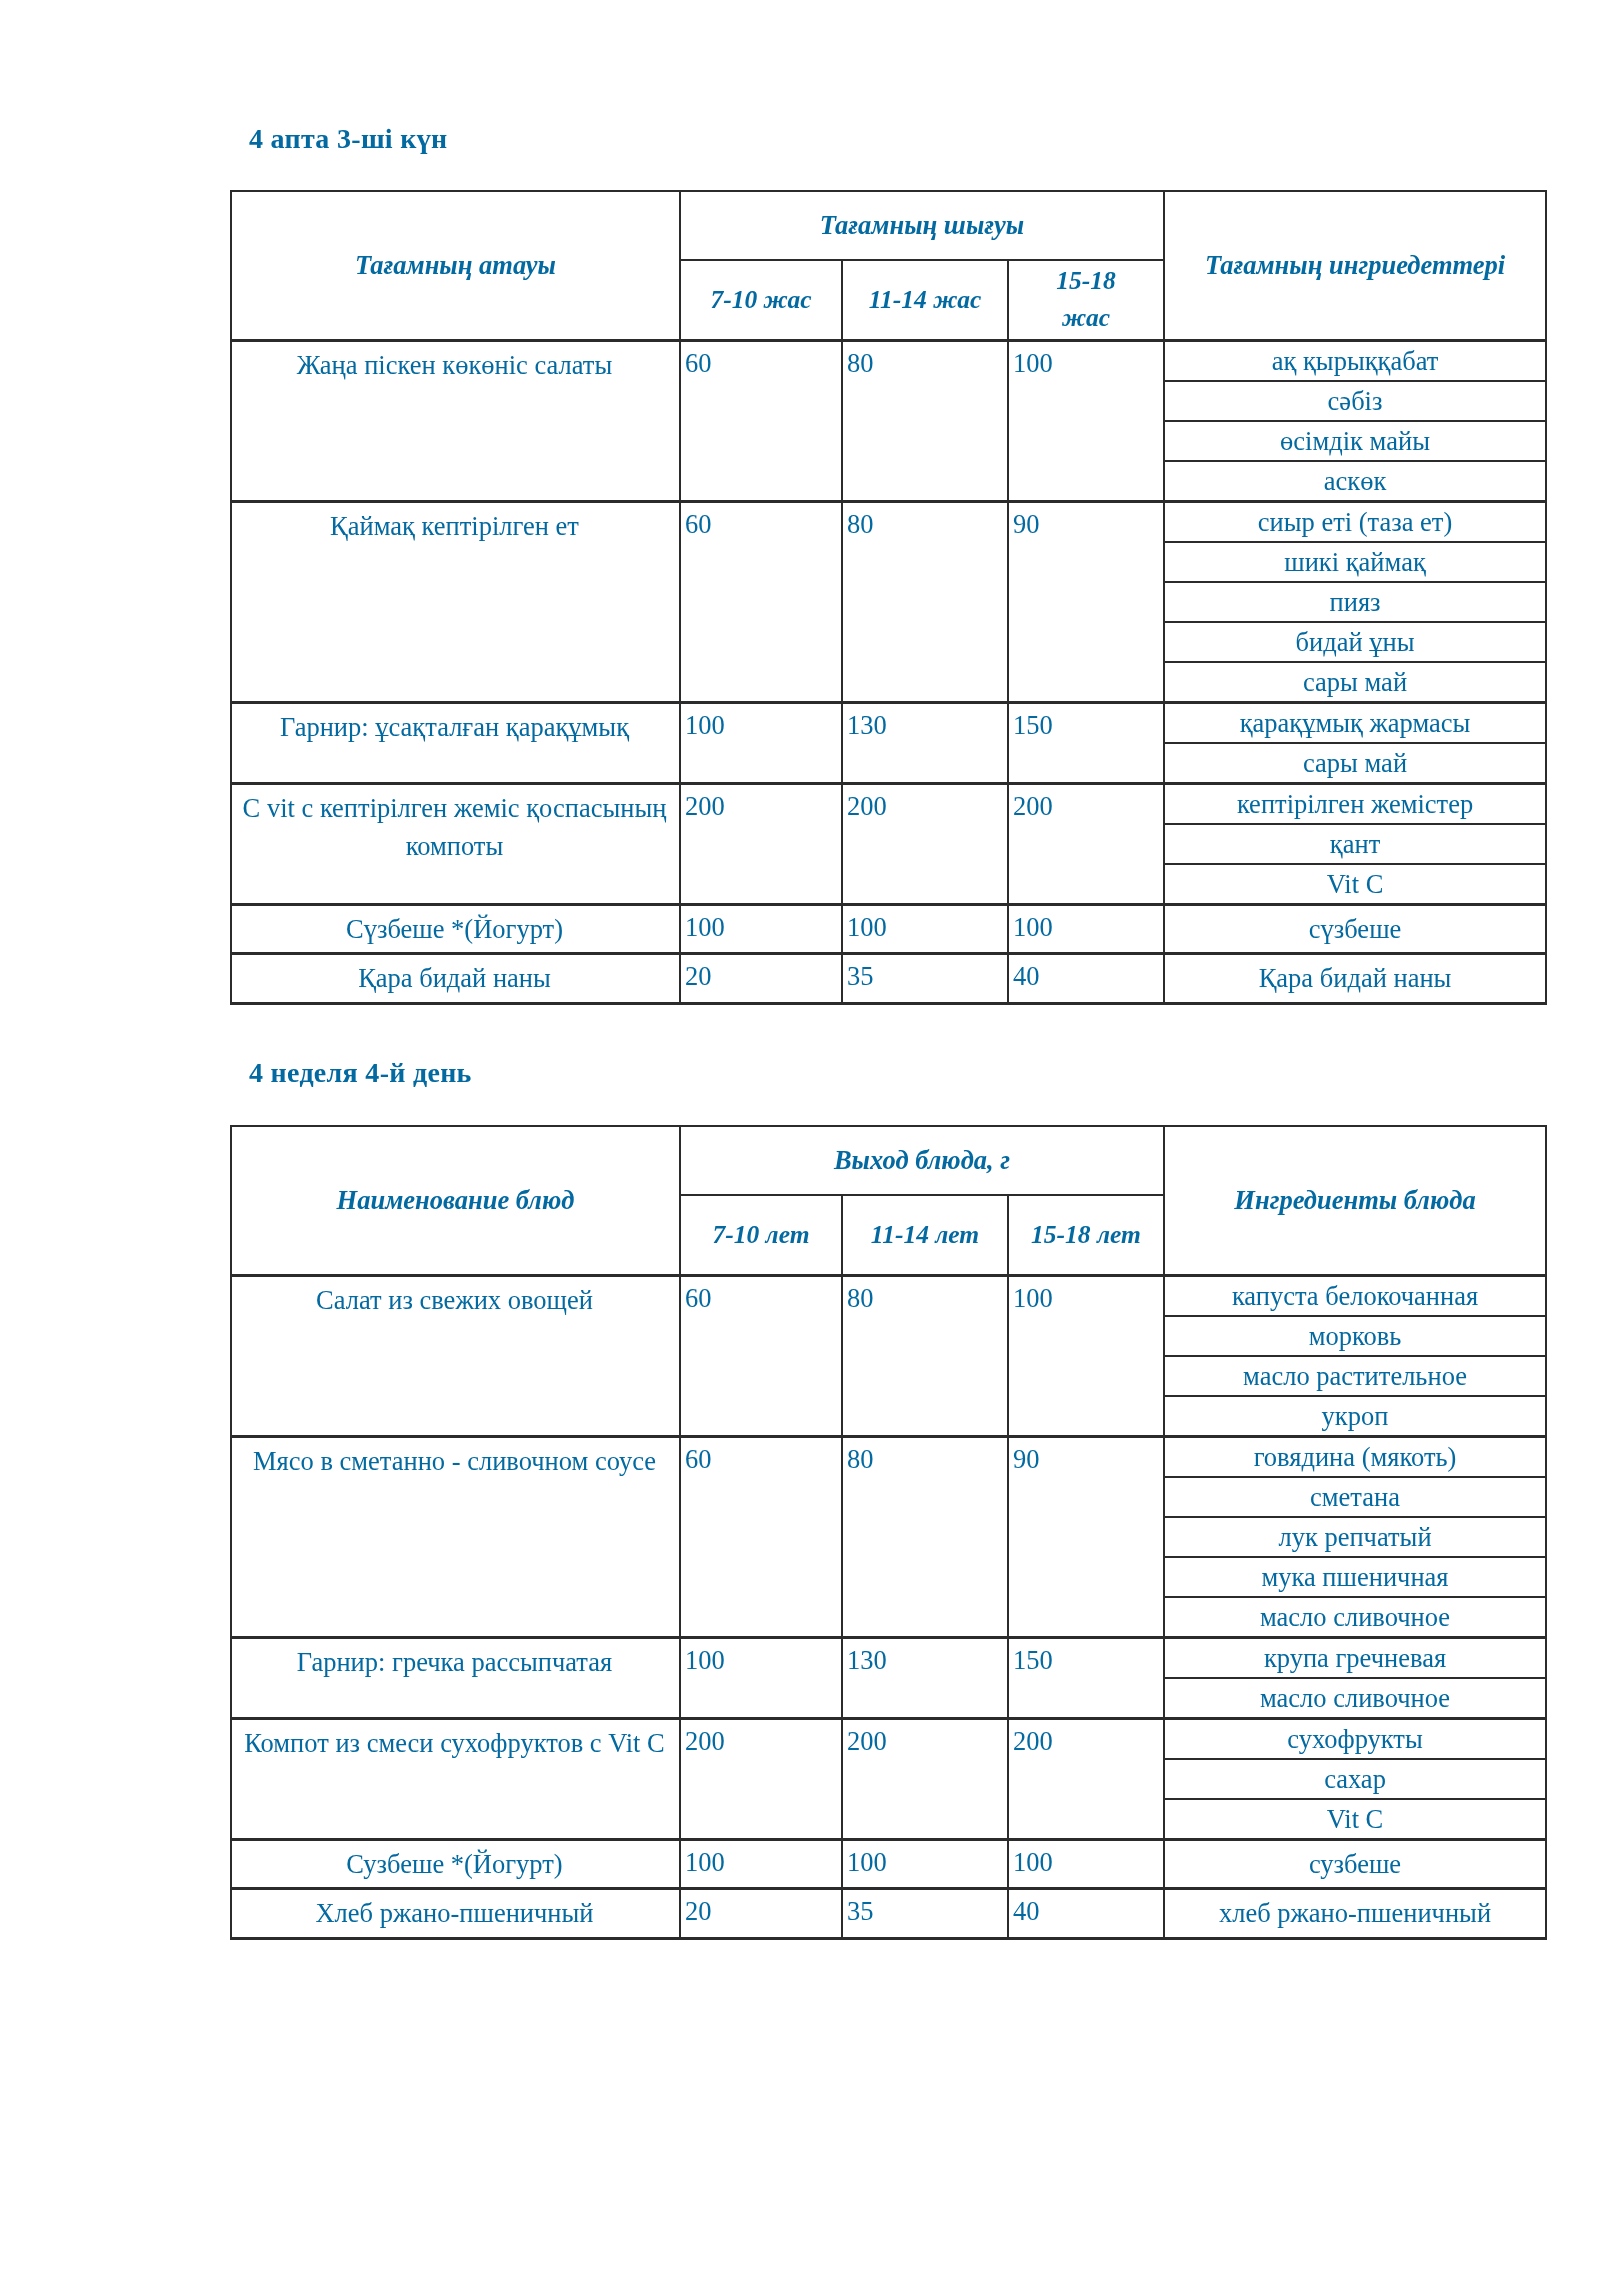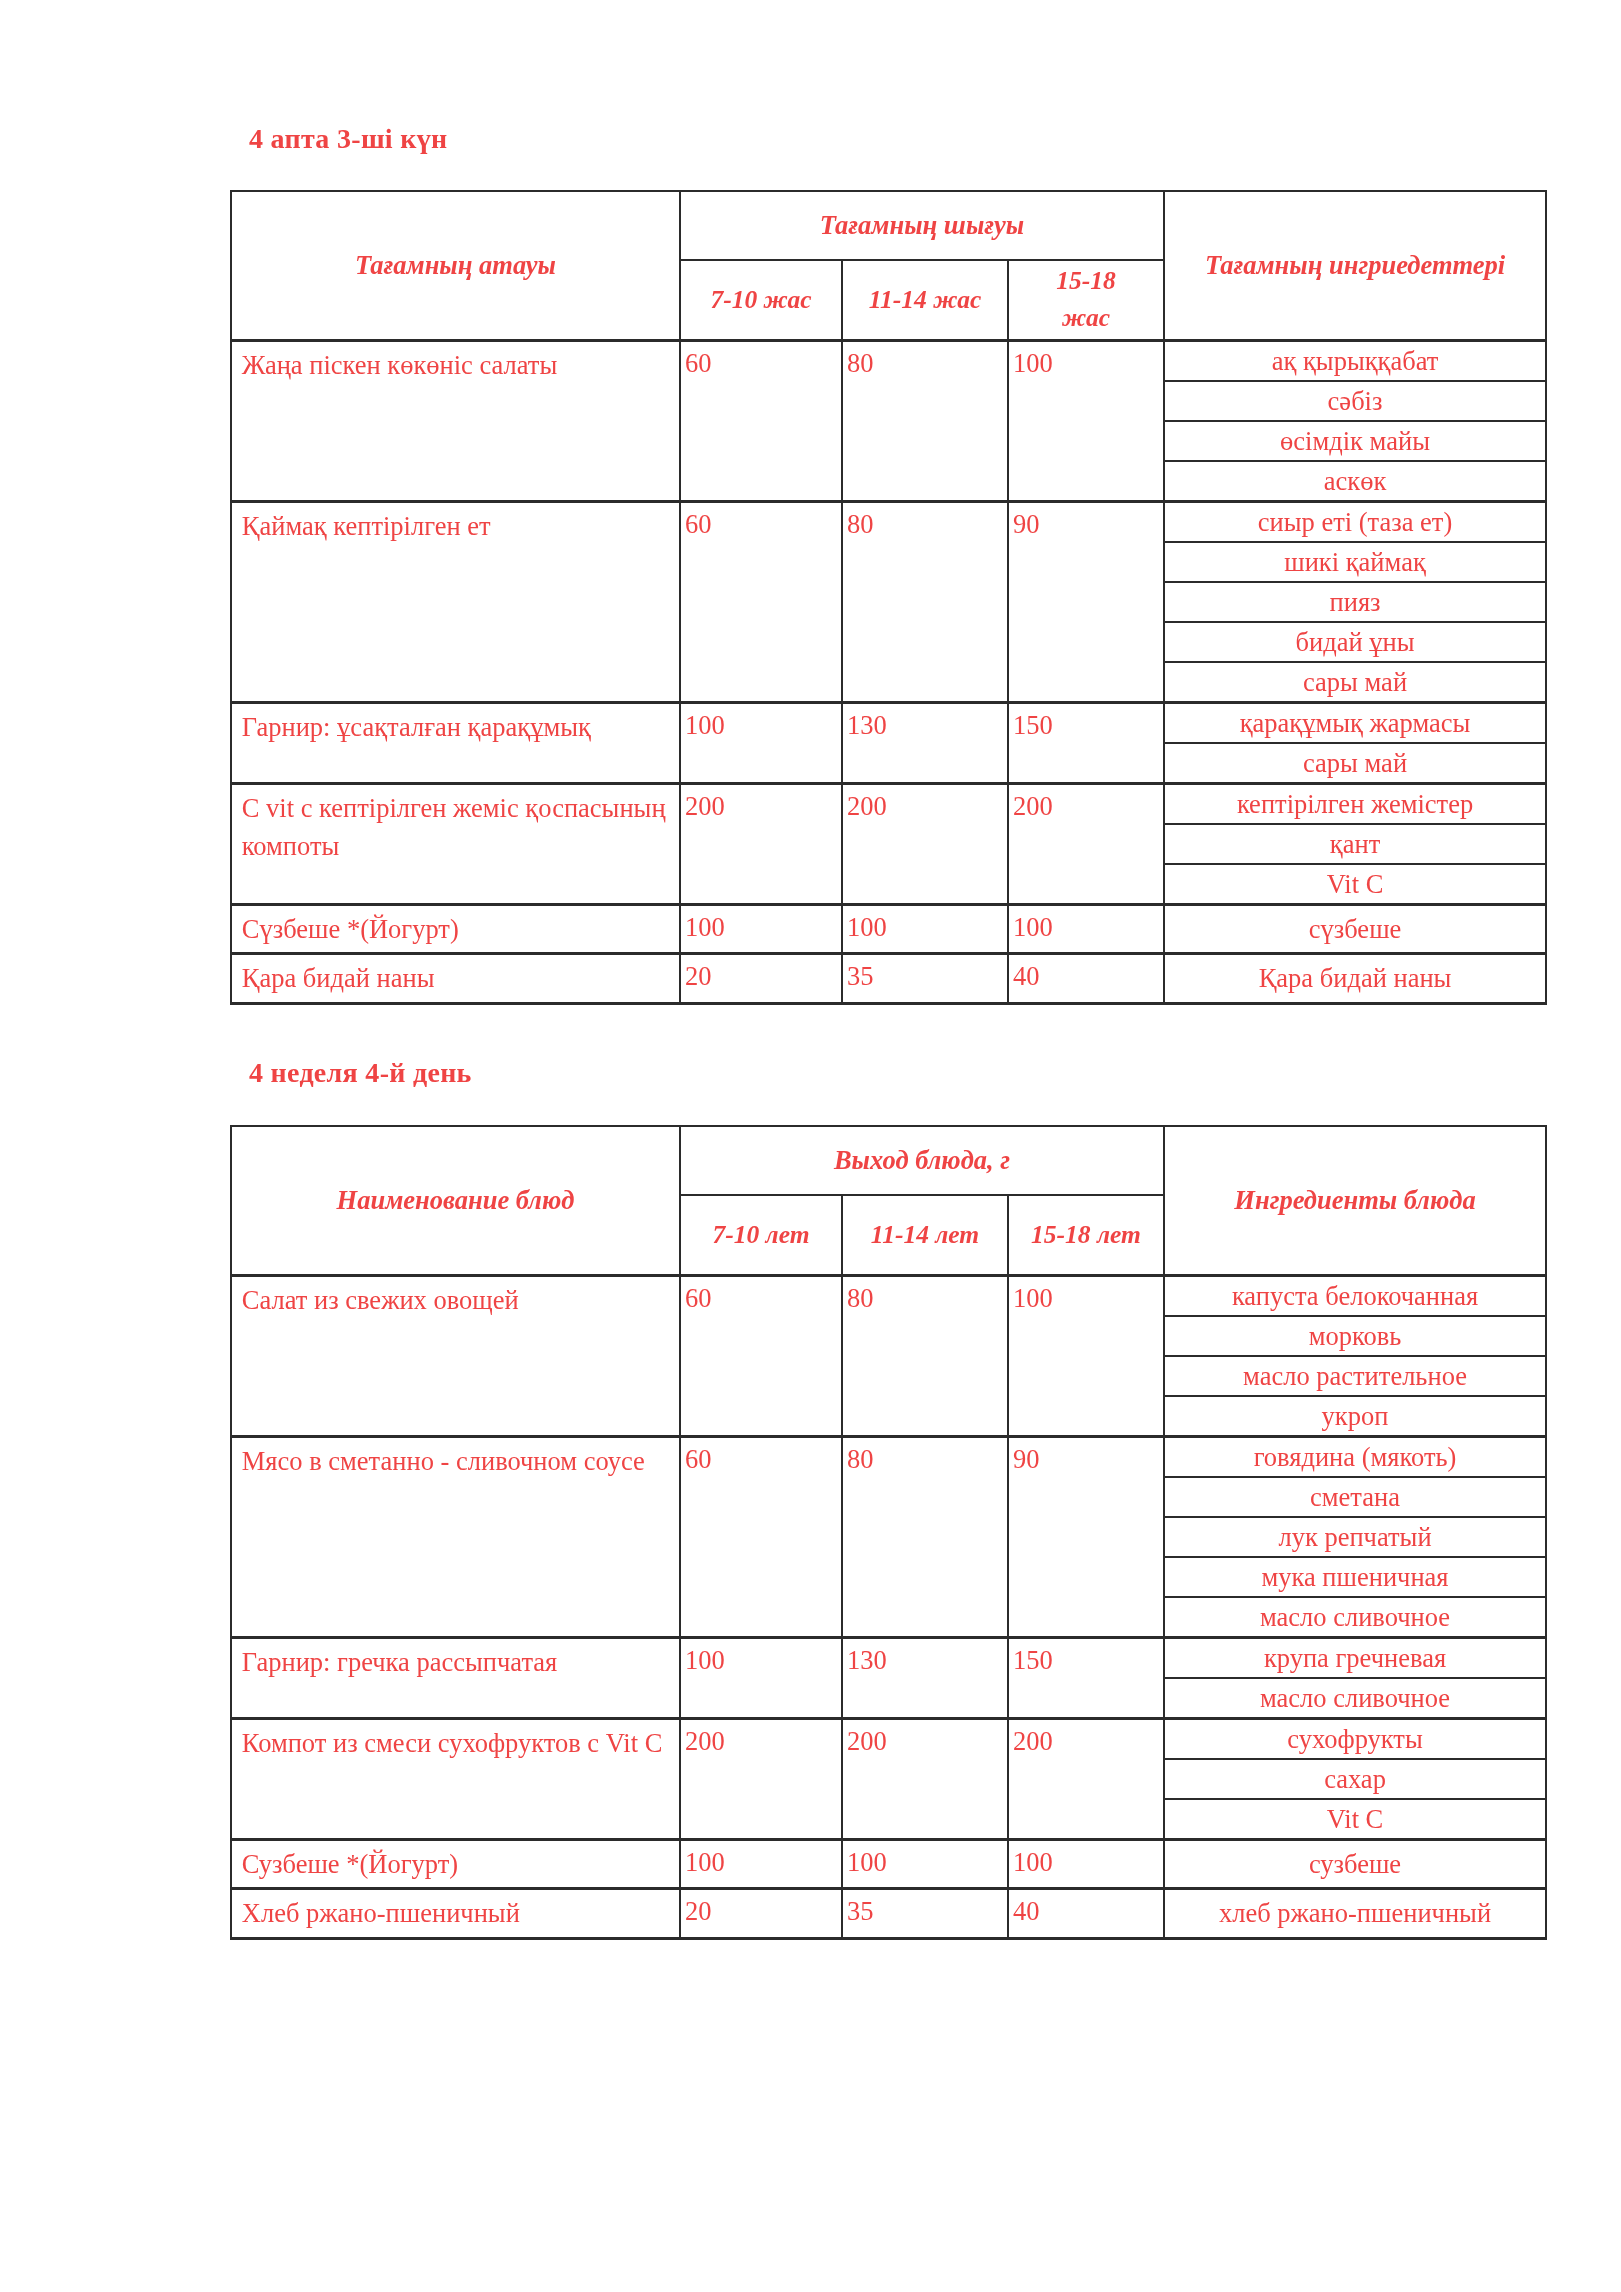--- a/index.html
+++ b/index.html
@@ -3,21 +3,21 @@
 <meta charset="utf-8">
 <style>
   html, body { margin: 0; padding: 0; background: #e9e9e9; }
   .page {
     position: relative;
     width: 1621px;
     height: 2293px;
     margin: 0 auto;
     background: #ffffff;
     font-family: "Liberation Serif", "DejaVu Serif", serif;
-    color: #ef4444;
+    color: #0369a1;
     overflow: hidden;
   }
   .doc-title {
     position: absolute;
     left: 249px;
     margin: 0;
     font-size: 28px;
     font-weight: bold;
     letter-spacing: 0.3px;
   }
@@ -45,21 +45,21 @@
     text-align: center;
     vertical-align: middle;
     padding: 2px 5.9px;
     font-style: italic;
   }
   tr.h1 th.group-h { height: 63px; }
   tr.h2 th { height: 74px; font-size: 25.5px; margin-top: 20px; }
   .bb, td.rowend { border-bottom-width: 3.9px !important; }
 
   td.name {
-    text-align: left;
+    text-align: center;
     vertical-align: top;
     padding: 4.9px 11.8px 3.9px 9.8px;
     line-height: 1.42;
   }
   td.num {
     text-align: left;
     vertical-align: top;
     padding: 5.9px 3.9px 3.9px 3.9px;
   }
   td.ing {

